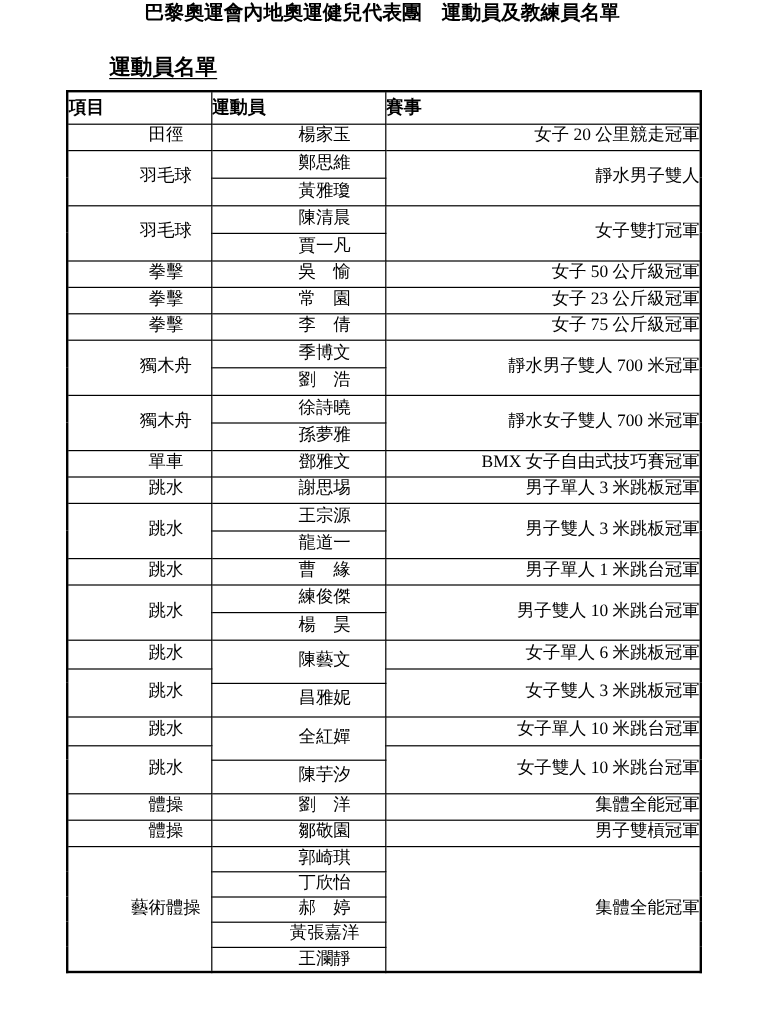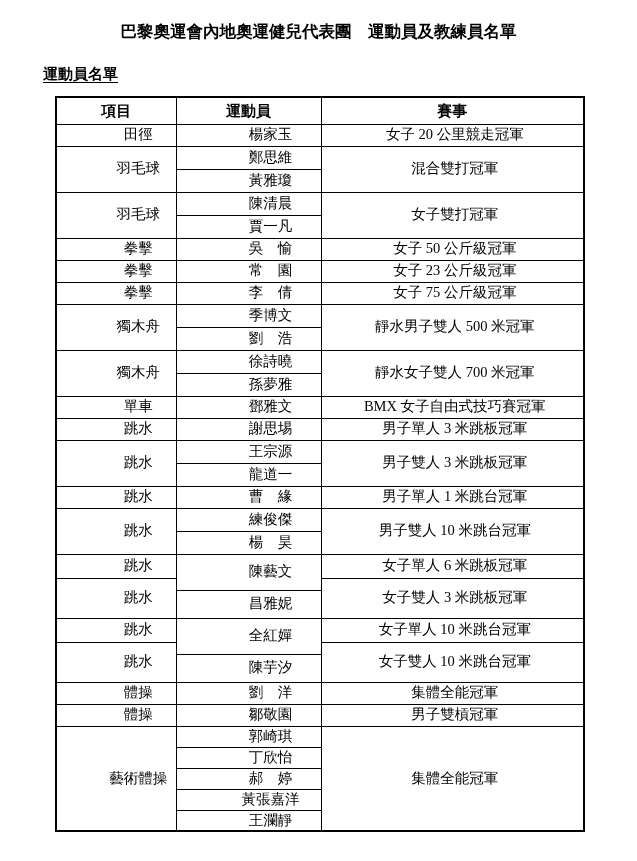--- a/index.html
+++ b/index.html
@@ -3,61 +3,61 @@
 <meta charset="utf-8">
 <style>
   html, body { margin: 0; padding: 0; }
   body {
     width: 637px; height: 861px;
     background: #ffffff; color: #000000;
     font-family: "Liberation Serif", "DejaVu Serif", serif;
     overflow: hidden; position: relative;
   }
   .title {
-    padding-top: 21px;
     text-align: center;
     font-size: 16.5px;
     font-weight: bold;
     line-height: 1.3;
   }
   .heading-wrap { margin: 23px 0 0 43px; height: 22px; }
   .section-heading {
     display: inline-block;
-    font-size: 15px;
+    font-size: 18px;
     font-weight: bold;
     text-decoration: underline;
     text-underline-offset: 3px;
+    margin-left: 48px;
   }
   table.roster {
     margin: 9px 0 0 55px;
     width: 528px;
     border-collapse: collapse;
     table-layout: fixed;
     border: 2px solid #000;
     font-size: 14.5px;
   }
   .roster th, .roster td {
     border: 1px solid #000;
     padding: 0;
     line-height: 1.1;
     vertical-align: middle;
     white-space: nowrap;
     overflow: hidden;
   }
   .roster thead th {
     font-size: 15px;
     font-weight: bold;
-    text-align: center;
+    text-align: left;
     border-bottom: 1.5px solid #000;
   }
   .col-sport   { width: 120px; }
   .col-athlete { width: 145px; }
   .col-event   { width: 263px; }
   td.c1, td.c2 { text-align: center; padding-left: 44px; }
-  td.c3 { text-align: center; padding-left: 5px; }
+  td.c3 { text-align: right; padding-left: 5px; }
   tr.h-head   { height: 27px; }
   tr.h-single { height: 22px; }
   tr.h-pair   { height: 23px; }
   tr.h-ma     { height: 24px; }
   tr.h-mb     { height: 12px; }
   tr.h-mc     { height: 28px; }
   tr.h-multi  { height: 21px; }
 </style>
 </head>
 <body>
@@ -83,21 +83,21 @@
   </thead>
   <tbody>
       <tr class="h-single">
         <td class="c1">田徑</td>
         <td class="c2">楊家玉</td>
         <td class="c3">女子 20 公里競走冠軍</td>
       </tr>
       <tr class="h-pair">
         <td class="c1" rowspan="2">羽毛球</td>
         <td class="c2">鄭思維</td>
-        <td class="c3" rowspan="2">混合雙打冠軍</td>
+        <td class="c3" rowspan="2">靜水男子雙人</td>
       </tr>
       <tr class="h-pair">
         <td class="c2">黃雅瓊</td>
       </tr>
       <tr class="h-pair">
         <td class="c1" rowspan="2">羽毛球</td>
         <td class="c2">陳清晨</td>
         <td class="c3" rowspan="2">女子雙打冠軍</td>
       </tr>
       <tr class="h-pair">
@@ -114,21 +114,21 @@
         <td class="c3">女子 23 公斤級冠軍</td>
       </tr>
       <tr class="h-single">
         <td class="c1">拳擊</td>
         <td class="c2">李　倩</td>
         <td class="c3">女子 75 公斤級冠軍</td>
       </tr>
       <tr class="h-pair">
         <td class="c1" rowspan="2">獨木舟</td>
         <td class="c2">季博文</td>
-        <td class="c3" rowspan="2">靜水男子雙人 500 米冠軍</td>
+        <td class="c3" rowspan="2">靜水男子雙人 700 米冠軍</td>
       </tr>
       <tr class="h-pair">
         <td class="c2">劉　浩</td>
       </tr>
       <tr class="h-pair">
         <td class="c1" rowspan="2">獨木舟</td>
         <td class="c2">徐詩曉</td>
         <td class="c3" rowspan="2">靜水女子雙人 700 米冠軍</td>
       </tr>
       <tr class="h-pair">

